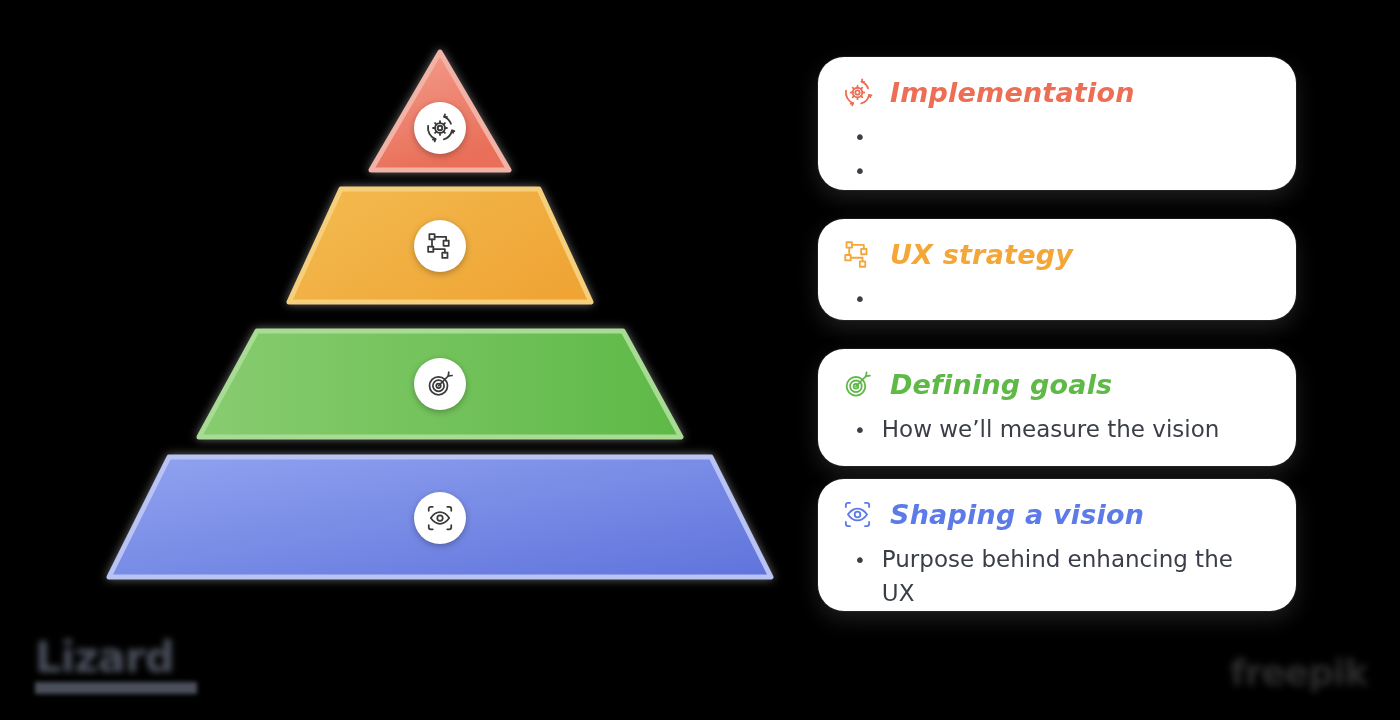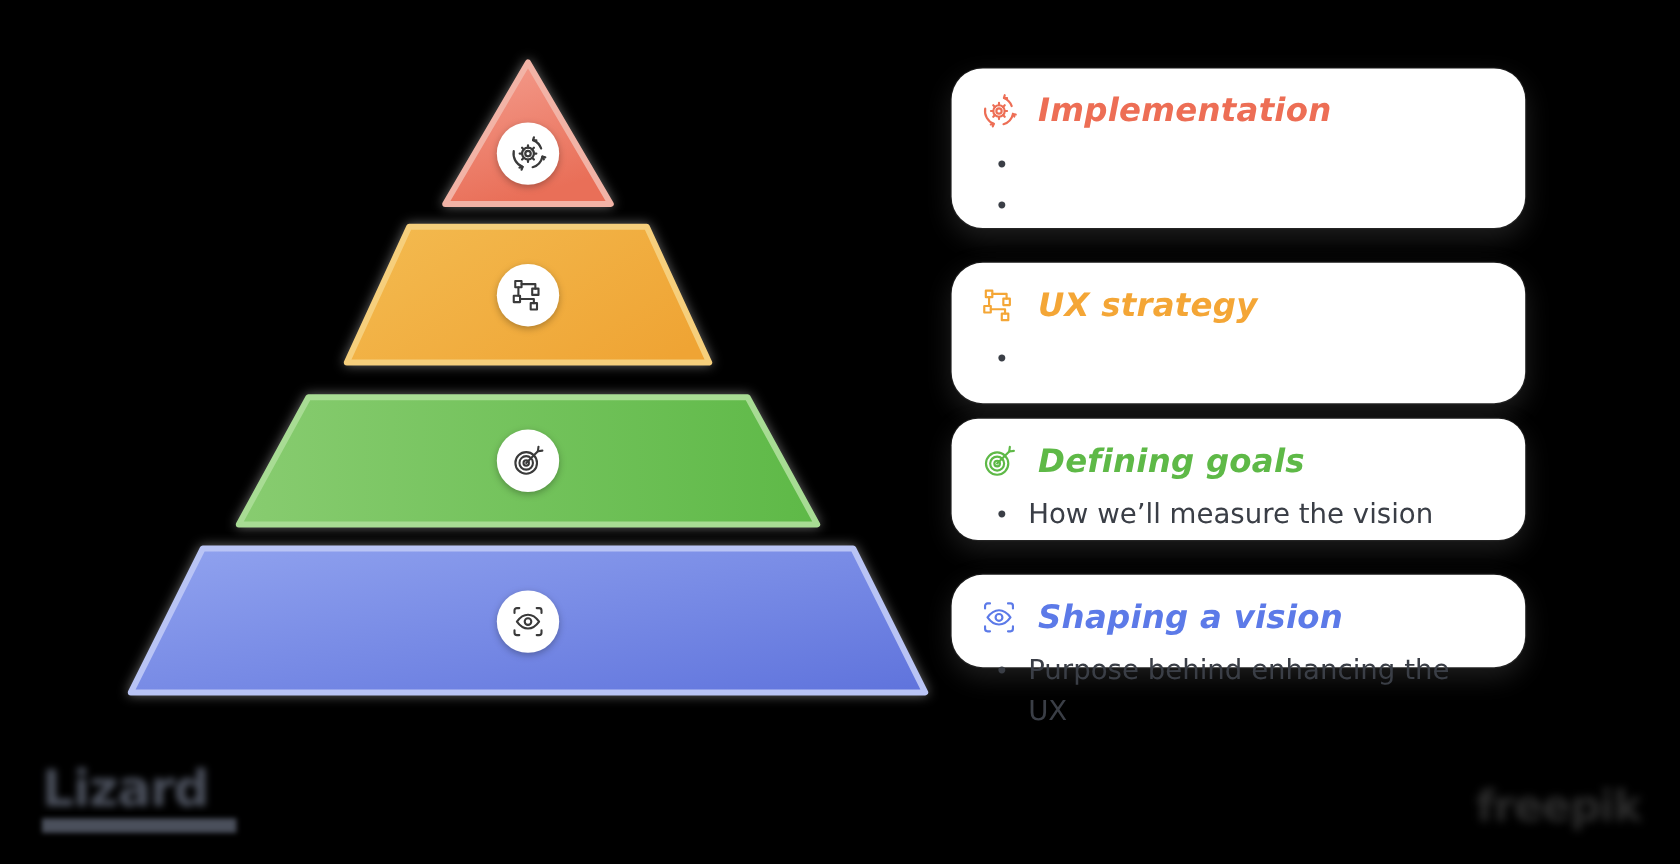--- a/index.html
+++ b/index.html
@@ -7,21 +7,21 @@
     position:relative;width:1400px;height:720px;background:#000;overflow:hidden;
     font-family:"DejaVu Sans","Liberation Sans",sans-serif;
   }
   
   .pyramid-svg{position:absolute;left:0;top:0;}
   .lvl{stroke-width:5;stroke-linejoin:round;filter:drop-shadow(0 0 5px rgba(185,185,185,.55));}
   .icon-circle{fill:#fff;filter:drop-shadow(0 2px 3px rgba(0,0,0,.28));}
   .pyr-icon{color:#3a3a3a;}
   
   .card{
-    position:absolute;left:793px;width:478px;background:#fff;border-radius:26px;
+    position:absolute;left:818px;width:478px;background:#fff;border-radius:26px;
     box-sizing:border-box;padding:15px 24px 12px 24px;
     box-shadow:0 0 0 1px rgba(60,60,60,.35),0 8px 22px rgba(140,140,140,.22);
   }
   .card-title-row{display:flex;align-items:center;gap:17px;height:40px;}
   .card-icon{width:31px;height:31px;flex:0 0 auto;}
   .card-title{
     font-size:27px;font-weight:bold;font-style:italic;letter-spacing:.2px;white-space:nowrap;
   }
   .bullets{list-style:none;margin:8px 0 0 0;padding:0 0 0 12px;}
   .bullets li{
@@ -140,50 +140,50 @@
     <ul class="bullets">
       <li>
           <span class="bullet-dot">•</span>
         </li>
       <li>
           <span class="bullet-dot">•</span>
         </li>
     </ul>
   </div>
 
-  <div class="card" style="top: 219px; height: 117px; background: rgb(255, 255, 255);">
+  <div class="card" style="top: 219px; height: 101px; background: rgb(255, 255, 255);">
     <div class="card-title-row">
       <svg class="card-icon" viewBox="0 0 24 24" style="color: rgb(244, 166, 54);">
           <use href="#sym-flowchart"></use>
         </svg>
       <span class="card-title" style="color: rgb(244, 166, 54);">UX strategy</span>
     </div>
     <ul class="bullets">
       <li>
           <span class="bullet-dot">•</span>
         </li>
     </ul>
   </div>
 
-  <div class="card" style="top: 349px; height: 101px; background: rgb(255, 255, 255); border-radius: 22px;">
+  <div class="card" style="top: 349px; height: 117px; background: rgb(255, 255, 255);">
     <div class="card-title-row">
       <svg class="card-icon" viewBox="0 0 24 24" style="color: rgb(94, 185, 71);">
           <use href="#sym-target"></use>
         </svg>
       <span class="card-title" style="color: rgb(94, 185, 71);">Defining goals</span>
     </div>
     <ul class="bullets">
       <li>
           <span class="bullet-dot">•</span>
           <span>How we’ll measure the vision</span>
         </li>
     </ul>
   </div>
 
-  <div class="card" style="top: 479px; height: 77px; background: rgb(255, 255, 255);">
+  <div class="card" style="top: 479px; height: 132px; background: rgb(255, 255, 255);">
     <div class="card-title-row">
       <svg class="card-icon" viewBox="0 0 24 24" style="color: rgb(92, 122, 232);">
           <use href="#sym-vision"></use>
         </svg>
       <span class="card-title" style="color: rgb(92, 122, 232);">Shaping a vision</span>
     </div>
     <ul class="bullets">
       <li>
           <span class="bullet-dot">•</span>
           <span>Purpose behind enhancing the UX</span>

